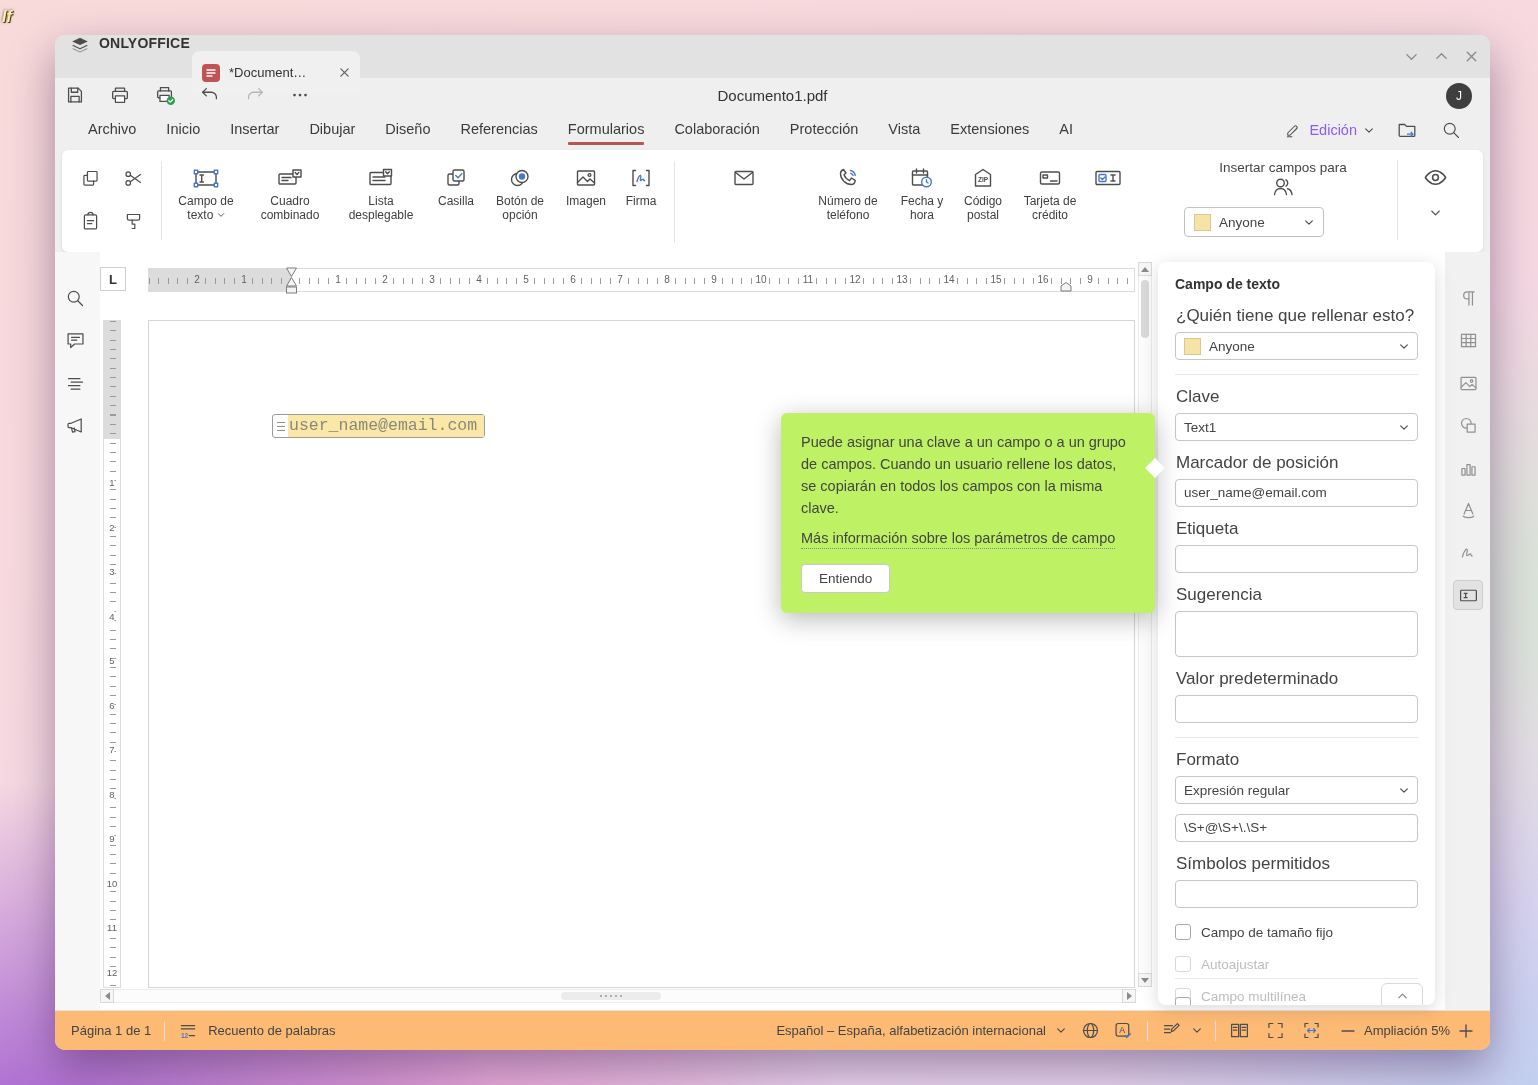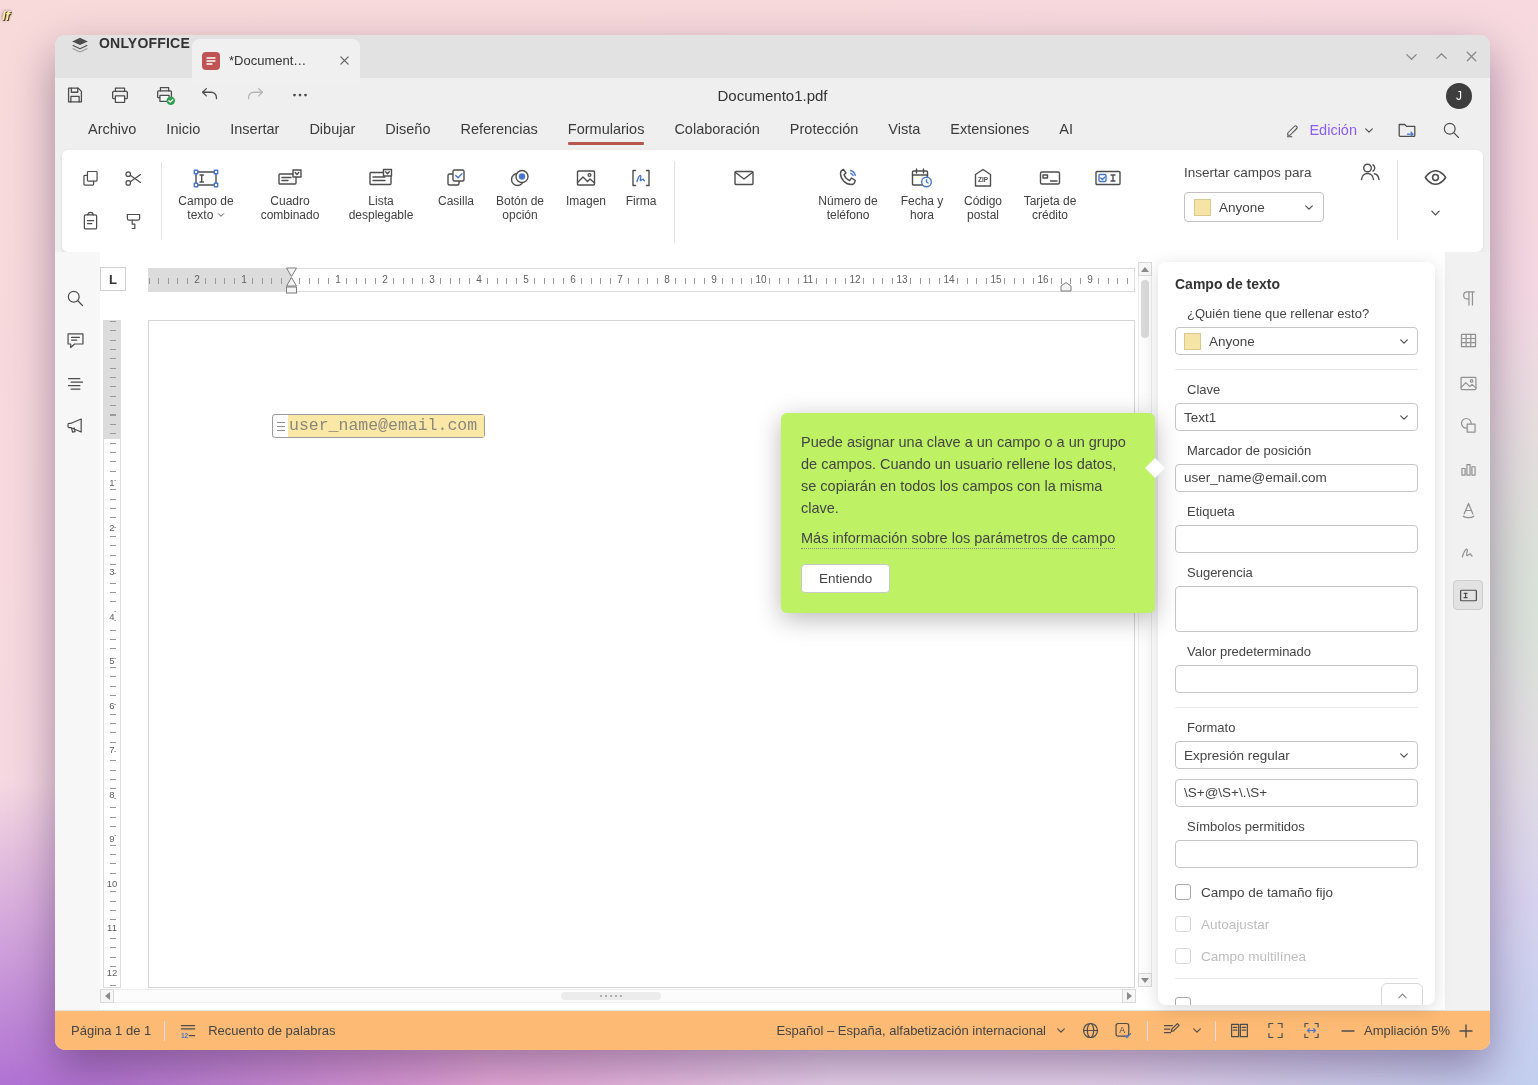--- a/index.html
+++ b/index.html
@@ -4,31 +4,31 @@
 <style>
   html,body{margin:0;padding:0;width:1538px;height:1085px;overflow:hidden;
     font-family:"Liberation Sans",sans-serif;-webkit-font-smoothing:antialiased;}
   .desktop{position:absolute;inset:0;
     background:
       radial-gradient(55% 60% at 0% 108%, rgba(154,78,203,.95), rgba(154,78,203,0) 60%),
       radial-gradient(40% 45% at 28% 110%, rgba(226,96,186,.55), rgba(226,96,186,0) 70%),
       radial-gradient(35% 40% at 103% 55%, rgba(206,232,208,.75), rgba(206,232,208,0) 70%),
       radial-gradient(45% 50% at 103% 103%, rgba(186,206,240,.9), rgba(186,206,240,0) 70%),
       linear-gradient(160deg,#f8dada 0%,#f6d8e0 45%,#eed7ec 75%,#e4d4f0 100%);}
-  .desktop-label{position:absolute;left:2px;top:8px;font-size:13px;font-weight:bold;font-style:italic;
+  .desktop-label{position:absolute;left:2px;top:8px;font-size:16px;font-weight:bold;font-style:italic;
     color:#ffefae;text-shadow:1px 1px 0 #4d3c12,0 0 3px rgba(0,0,0,.7);}
 
   .window{position:absolute;left:55px;top:35px;width:1435px;height:1015px;background:#efefef;
     border-radius:10px;box-shadow:0 18px 45px rgba(40,10,60,.4);overflow:hidden;}
 
   
   .titlebar{position:absolute;left:0;top:0;right:0;height:43px;background:#e2e2e2;}
   .brand{position:absolute;left:14px;top:0;height:43px;display:flex;align-items:flex-start;gap:8px;}
   .brand-name{font-size:14px;font-weight:bold;color:#333;letter-spacing:.2px;}
-  .doc-tab{position:absolute;left:137px;top:4px;width:168px;height:43px;background:#f0f0f0;
+  .doc-tab{position:absolute;left:137px;top:16px;width:168px;height:43px;background:#f0f0f0;
     border-radius:8px 8px 0 0;display:flex;align-items:center;padding:0 10px;box-sizing:border-box;gap:9px;}
   .doc-tab-icon{width:18px;height:18px;border-radius:4px;background:#c05353;flex:0 0 auto;}
   .doc-tab-title{font-size:13px;color:#333;flex:1;white-space:nowrap;overflow:hidden;}
   .win-controls{position:absolute;right:11px;top:0;height:43px;display:flex;align-items:center;gap:15px;}
   .win-btn{width:15px;height:15px;display:flex;align-items:center;justify-content:center;cursor:pointer;}
 
   
   .header-icons{position:absolute;left:9px;top:49px;display:flex;gap:23px;align-items:center;}
   .hbtn{width:22px;height:22px;display:flex;align-items:center;justify-content:center;}
   .doc-title{position:absolute;left:0;right:0;top:52px;text-align:center;font-size:15px;color:#333;pointer-events:none;}
@@ -48,21 +48,21 @@
     box-shadow:0 1px 3px rgba(0,0,0,.1);box-sizing:border-box;}
   .clip-btn{position:absolute;width:30px;height:30px;display:flex;align-items:center;justify-content:center;cursor:pointer;}
   .tb-vsep{position:absolute;width:1px;background:#e3e3e3;}
   .tb-row{position:absolute;left:106px;top:8px;height:88px;display:flex;gap:3px;align-items:stretch;}
   .tb-btn{display:flex;flex-direction:column;align-items:center;padding-top:3px;cursor:pointer;border-radius:4px;}
   .tb-ic{height:33px;display:flex;align-items:center;justify-content:center;}
   .tb-lb{font-size:12px;line-height:13.5px;color:#404040;text-align:center;margin-top:1px;}
   .tb-sep{width:1px;background:#e3e3e3;margin:3px 7px;}
   .tb-right{position:absolute;right:26px;top:10px;display:flex;gap:15px;}
   .insert-col{width:198px;}
-  .insert-row1{display:flex;align-items:center;}
+  .insert-row1{display:flex;align-items:center;flex-direction:column;}
   .insert-label{font-size:13.5px;color:#444;}
   .combo{display:flex;align-items:center;gap:8px;border:1px solid #c2c2c2;border-radius:4px;background:#fff;
     height:30px;box-sizing:border-box;padding:0 9px;cursor:pointer;}
   .swatch{width:15px;height:15px;background:#f6e3a6;border:1px solid #d9c88f;flex:0 0 auto;}
   .combo-text{font-size:13.5px;color:#444;flex:1;white-space:nowrap;overflow:hidden;}
   .eye-col{width:44px;display:flex;flex-direction:column;align-items:center;}
 
   
   .main{position:absolute;left:0;top:217px;right:0;height:758px;background:#fff;}
   .strip-left{position:absolute;left:0;top:0;width:45px;height:100%;background:#f7f7f7;}
@@ -114,21 +114,21 @@
   .tip-body{font-size:14.5px;line-height:22px;color:#444;}
   .tip-link{display:inline-block;margin-top:9px;font-size:14.5px;color:#444;
     border-bottom:1px dotted #888;cursor:pointer;line-height:20px;}
   .tip-btn{margin-top:15px;display:inline-block;padding:6px 17px;border:1px solid #c9c9c9;border-radius:4px;
     background:#fff;font-size:13.5px;color:#444;cursor:pointer;}
 
   
   .panel{position:absolute;left:1103px;top:10px;width:277px;height:743px;background:#fff;border-radius:8px;
     box-shadow:0 4px 18px rgba(0,0,0,.15);box-sizing:border-box;padding:14px 17px;overflow:hidden;z-index:4;}
   .panel h3{margin:0 0 14px;font-size:14px;color:#333;}
-  .plabel{font-size:13px;color:#444;margin:12px 12px 6px;}
+  .plabel{font-size:17px;color:#444;margin:12px 1px 6px;}
   .pinput{height:28px;border:1px solid #c6c6c6;border-radius:4px;background:#fff;box-sizing:border-box;
     font-size:13.5px;color:#444;line-height:26px;padding:0 8px;cursor:text;overflow:hidden;white-space:nowrap;}
   .pcombo{height:28px;border:1px solid #c6c6c6;border-radius:4px;background:#fff;box-sizing:border-box;
     display:flex;align-items:center;gap:8px;padding:0 8px;cursor:pointer;}
   .ptext{flex:1;font-size:13.5px;color:#444;white-space:nowrap;overflow:hidden;}
   .pdivider{height:1px;background:#e8e8e8;margin:14px 0 2px;}
   .ptextarea{height:46px;border:1px solid #c6c6c6;border-radius:4px;cursor:text;}
   .pcheck{display:flex;align-items:center;gap:10px;margin-top:16px;cursor:pointer;}
   .cbox{width:16px;height:16px;border:1px solid #a9a9a9;border-radius:3px;background:#fff;box-sizing:border-box;flex:0 0 auto;}
   .pcheck span{font-size:13.5px;color:#444;}

